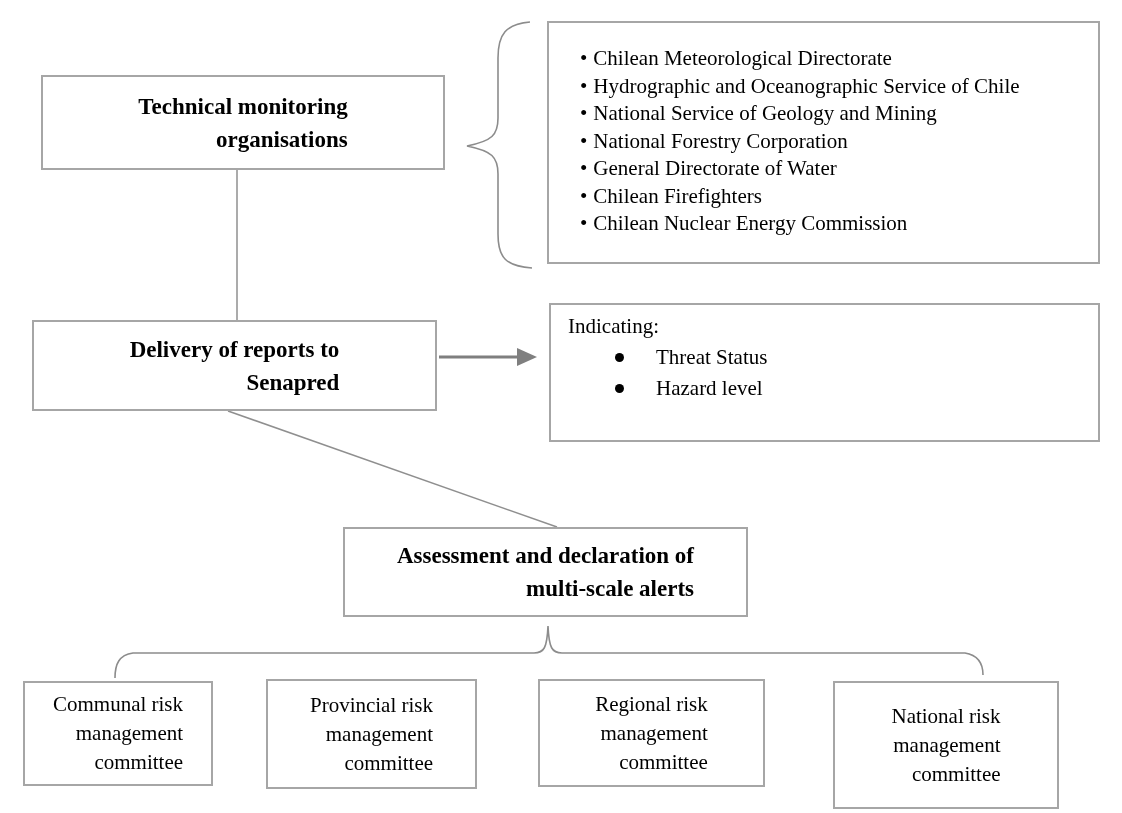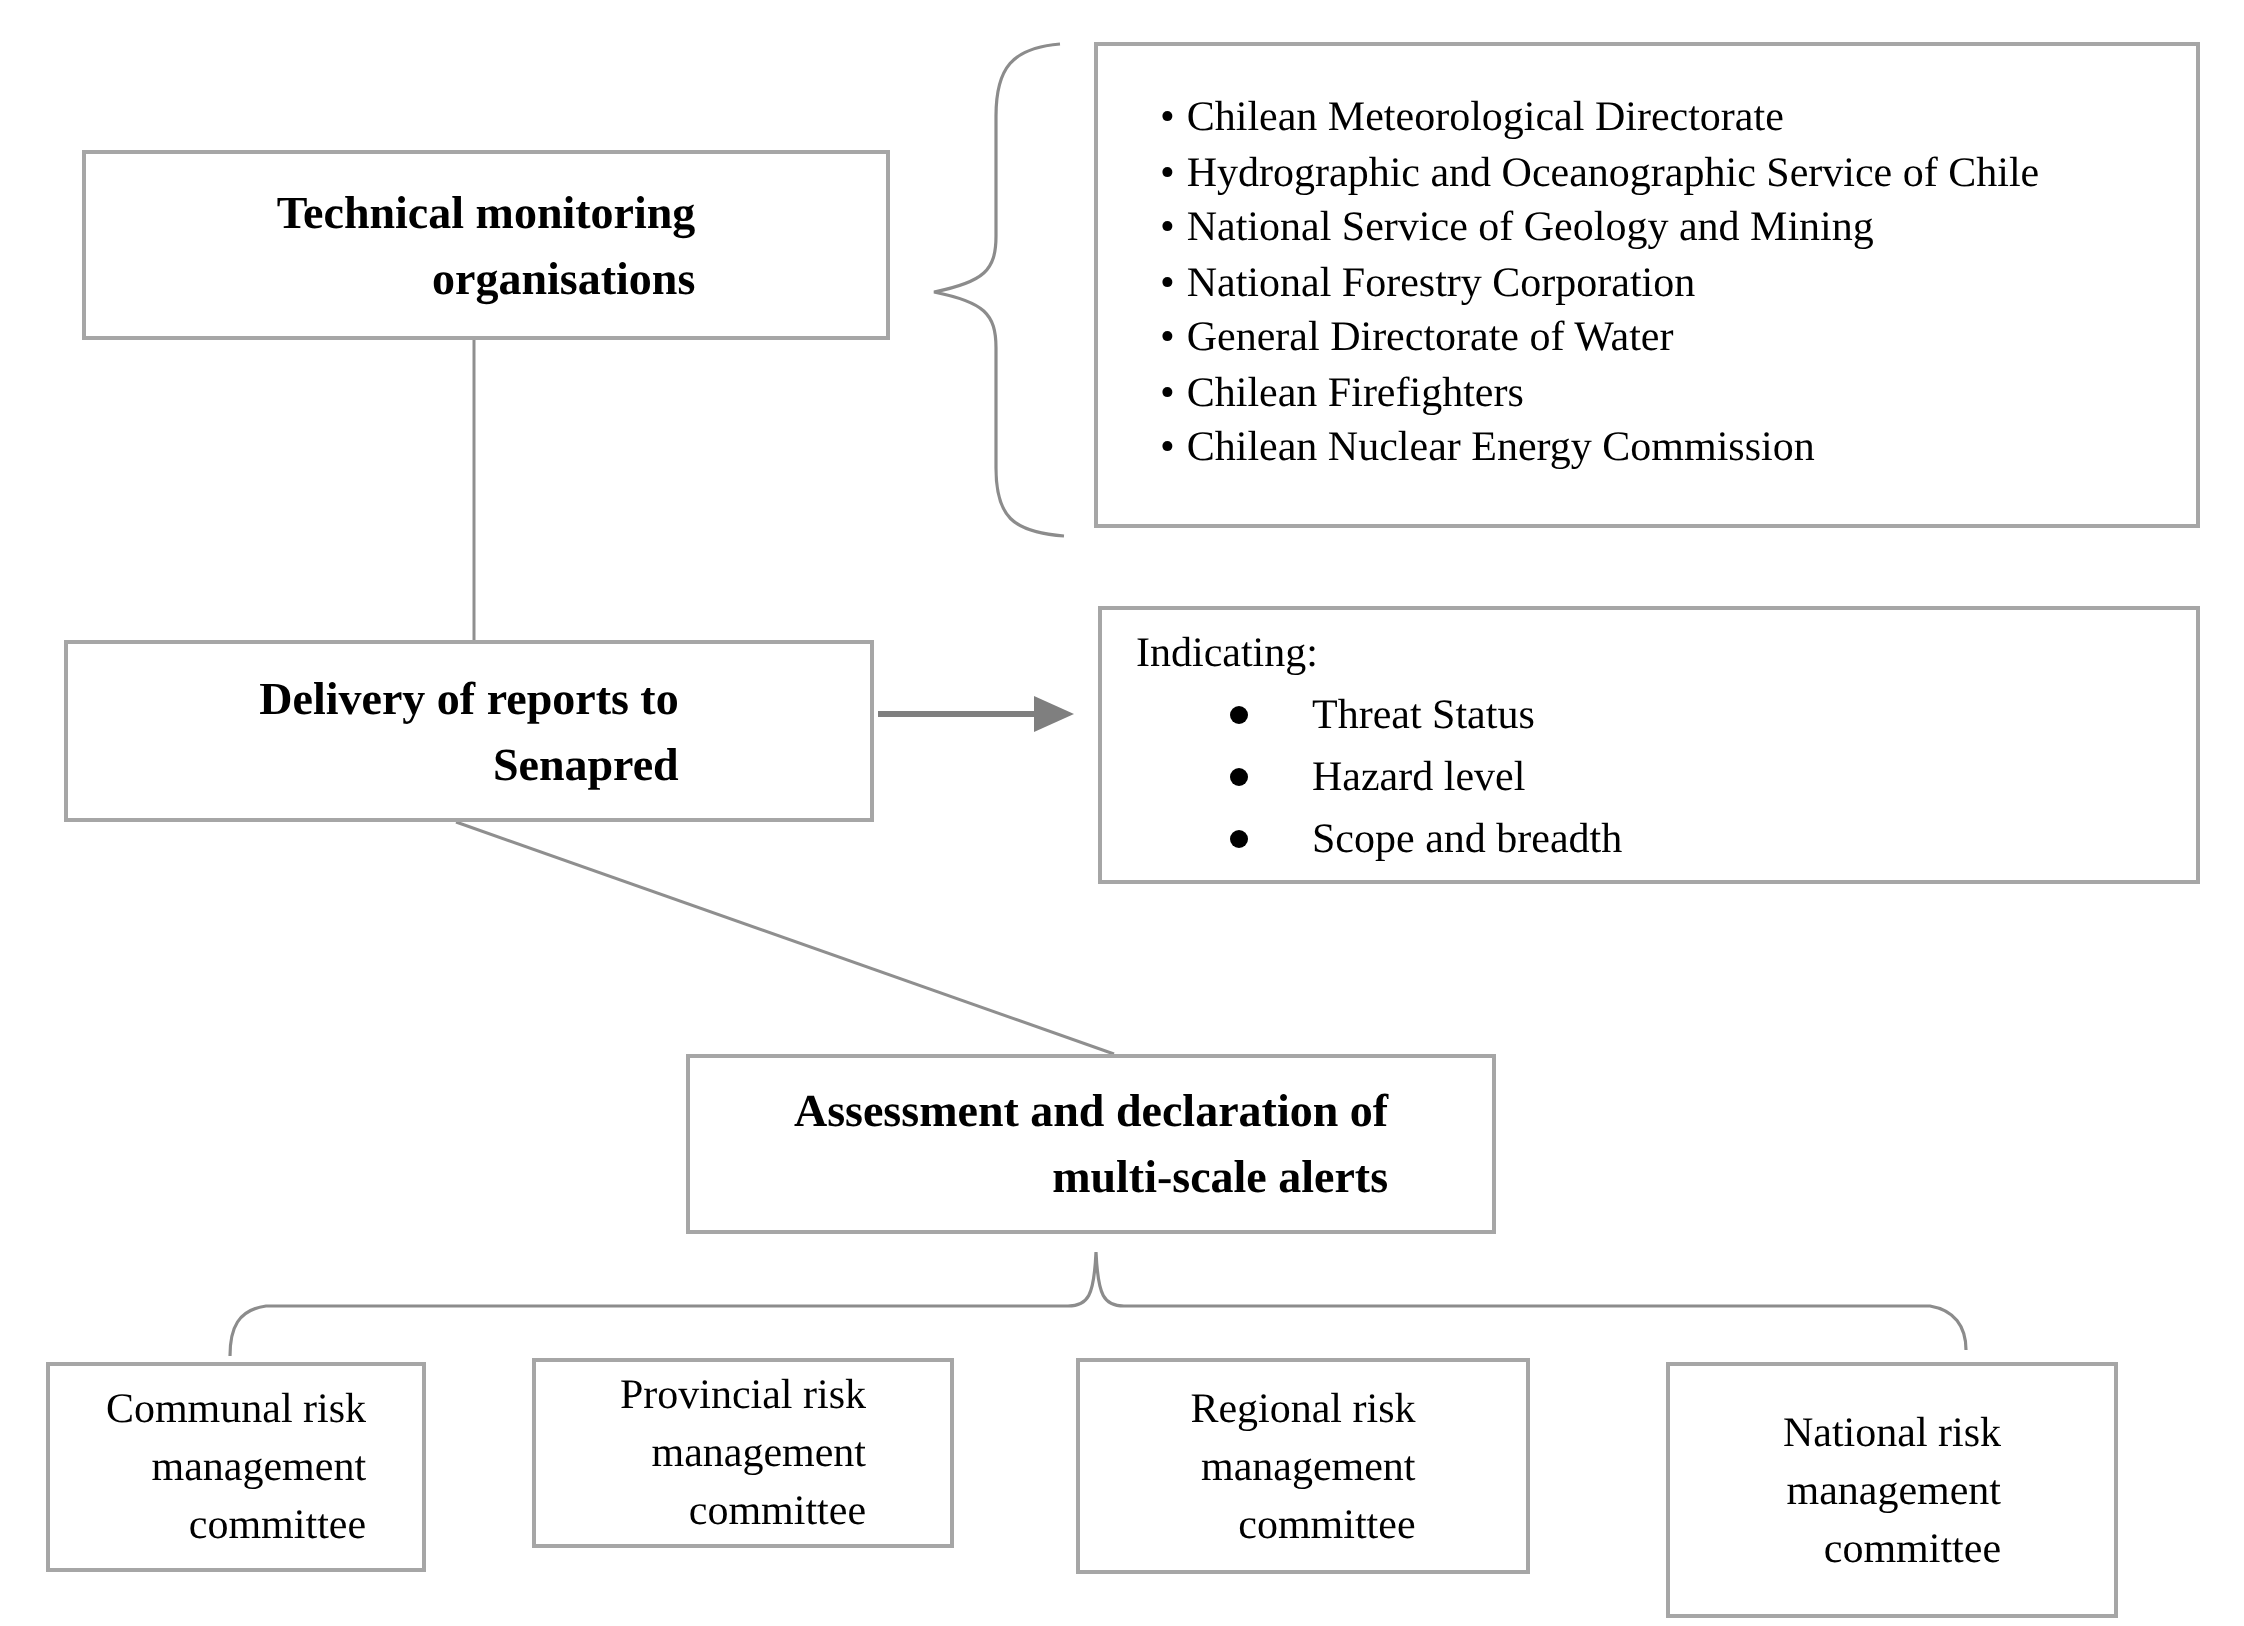--- a/index.html
+++ b/index.html
@@ -58,21 +58,21 @@
     background: #000000; flex: 0 0 auto; margin-right: 32px;
   }
   
   .assessment-box { left: 343px; top: 527px; width: 405px; height: 90px; }
   
   .committee {
     font-size: 21px;
     line-height: 29px;
   }
   .committee-1 { left: 23px;  top: 681px; width: 190px; height: 105px; }
-  .committee-2 { left: 266px; top: 679px; width: 211px; height: 95px; }
+  .committee-2 { left: 266px; top: 679px; width: 211px; height: 110px; }
   .committee-3 { left: 538px; top: 679px; width: 227px; height: 108px; }
   .committee-4 { left: 833px; top: 681px; width: 226px; height: 128px; }
 </style>
 </head>
 <body>
 
 <div class="canvas">
 
   <svg class="connectors" viewBox="0 0 1122 813" xmlns="http://www.w3.org/2000/svg">
 
@@ -130,24 +130,20 @@
     <div class="indicating-title">Indicating:</div>
     <div class="indicating-list">
         <div class="indicating-item">
         <span class="round-bullet"></span>
           <span>Threat Status</span>
       </div>
         <div class="indicating-item">
         <span class="round-bullet"></span>
           <span>Hazard level</span>
       </div>
-        <div class="indicating-item">
-        <span class="round-bullet"></span>
-          <span>Scope and breadth</span>
-      </div>
       </div>
   </div>
 
   <div class="box center-box assessment-box">
     <div class="bold-label multiline">Assessment and declaration of
 multi-scale alerts</div>
   </div>
 
   <div class="box center-box committee committee-1">
     <div class="multiline">Communal risk

